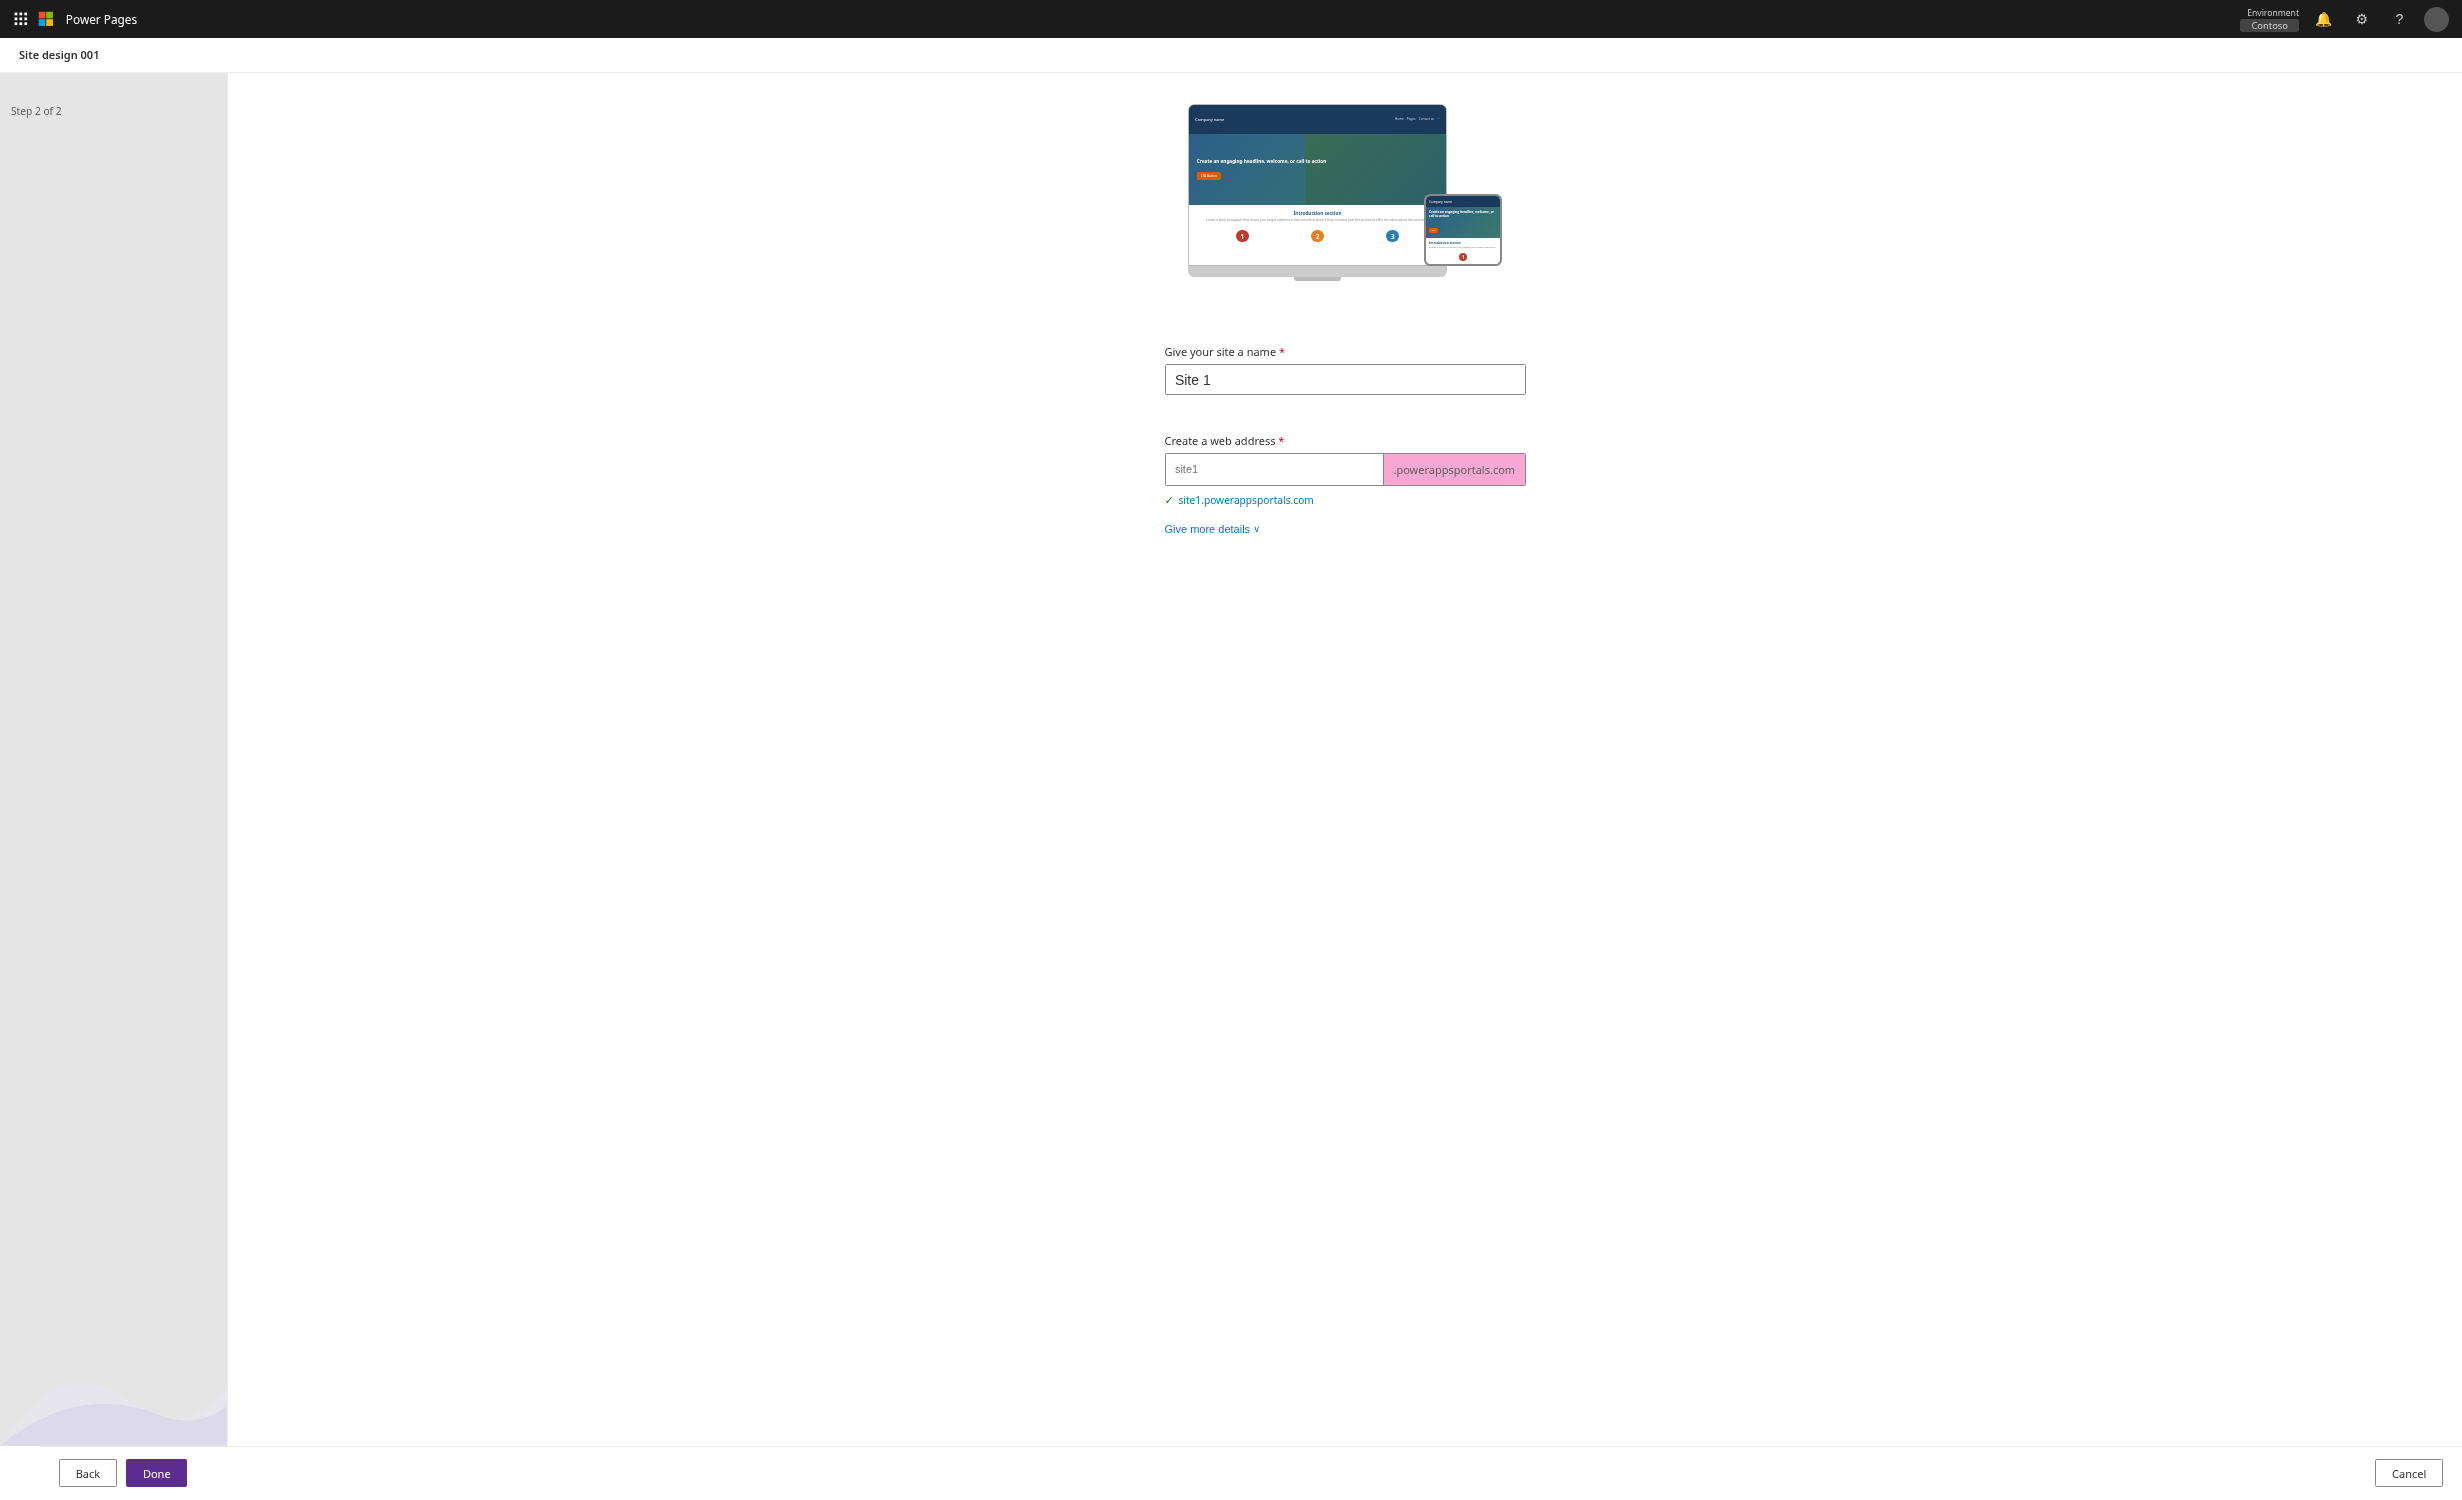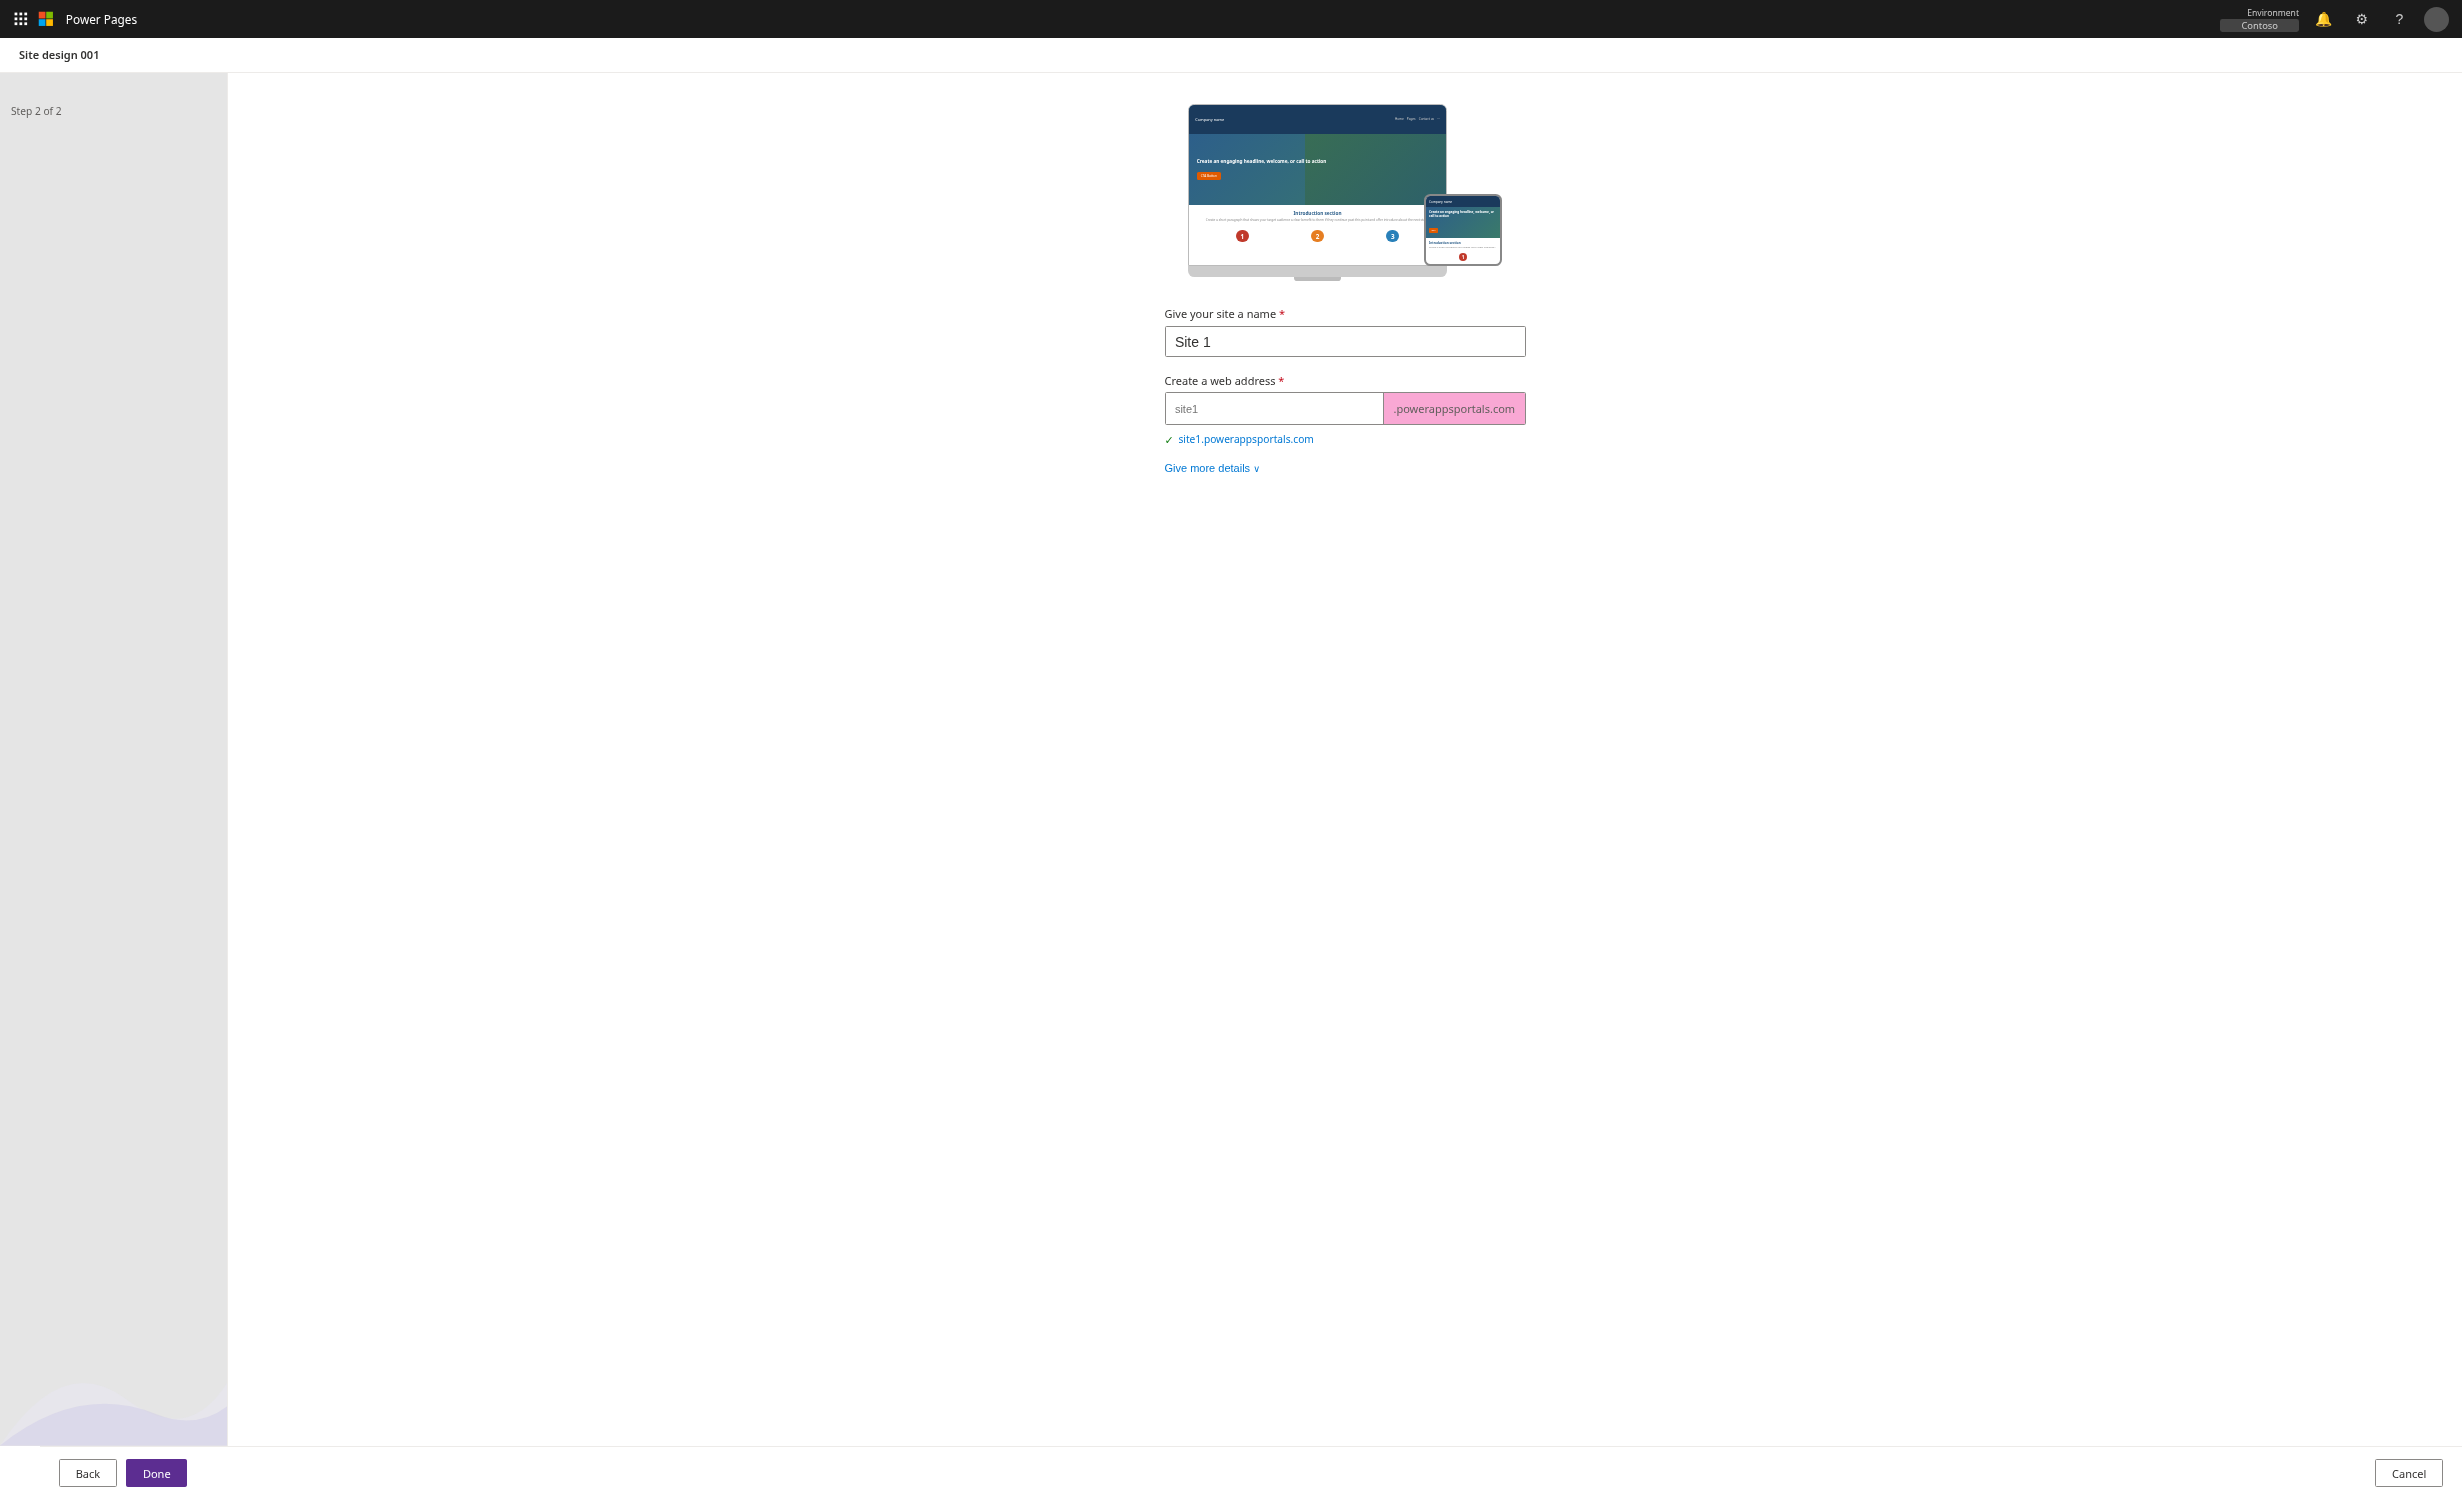--- a/index.html
+++ b/index.html
@@ -16,21 +16,21 @@
       gap: 9.4px;
       flex-shrink: 0;
     }
     .topnav-grid-icon { display: flex; align-items: center; justify-content: center; cursor: pointer; }
     .topnav-grid-icon svg { width: 15.7px; height: 15.7px; }
     .topnav-ms-logo { display: flex; align-items: center; gap: 1.6px; }
     .topnav-appname { font-size: 11.8px; color: #fff; margin-left: 3.1px; }
     .topnav-right { margin-left: auto; display: flex; align-items: center; gap: 12.6px; }
     .env-section { display: flex; flex-direction: column; align-items: flex-end; }
     .env-label { font-size: 8.6px; color: #ccc; }
-    .env-value { font-size: 9.4px; color: #ccc; background: #444; border-radius: 2.4px; padding: 0 21px; }
+    .env-value { font-size: 9.4px; color: #ccc; background: #444; border-radius: 2.4px; padding: 0 11px; }
     .topnav-icon-btn { background: none; border: none; color: #ccc; cursor: pointer; font-size: 14px; display: flex; align-items: center; justify-content: center; width: 25px; height: 25px; }
     .topnav-avatar { width: 25px; height: 25px; border-radius: 50%; background: #555; display: flex; align-items: center; justify-content: center; color: #fff; font-size: 10.2px; cursor: pointer; }
 
     
     .page-header {
       padding: 9.4px 19px;
       border-bottom: 0.8px solid #edebe9;
       font-size: 11px;
       font-weight: 600;
       color: #323130;
@@ -202,21 +202,21 @@
       width: 7.8px; height: 7.8px; border-radius: 50%;
       display: flex; align-items: center; justify-content: center;
       font-size: 4.7px; font-weight: bold; color: #fff;
     }
     .mobile-num-icon-1 { background: #c0392b; }
 
     
     .form-container {
       width: 361px;
     }
-    .form-field { margin-bottom: 15.7px; }
+    .form-field { margin-bottom: 15.7px; margin-top: 38px; }
     .form-label {
       font-size: 11px;
       color: #323130;
       margin-bottom: 4.7px;
       display: block;
     }
     .form-required { color: #c50f1f; }
     .form-input {
       width: 100%;
       height: 31px;

